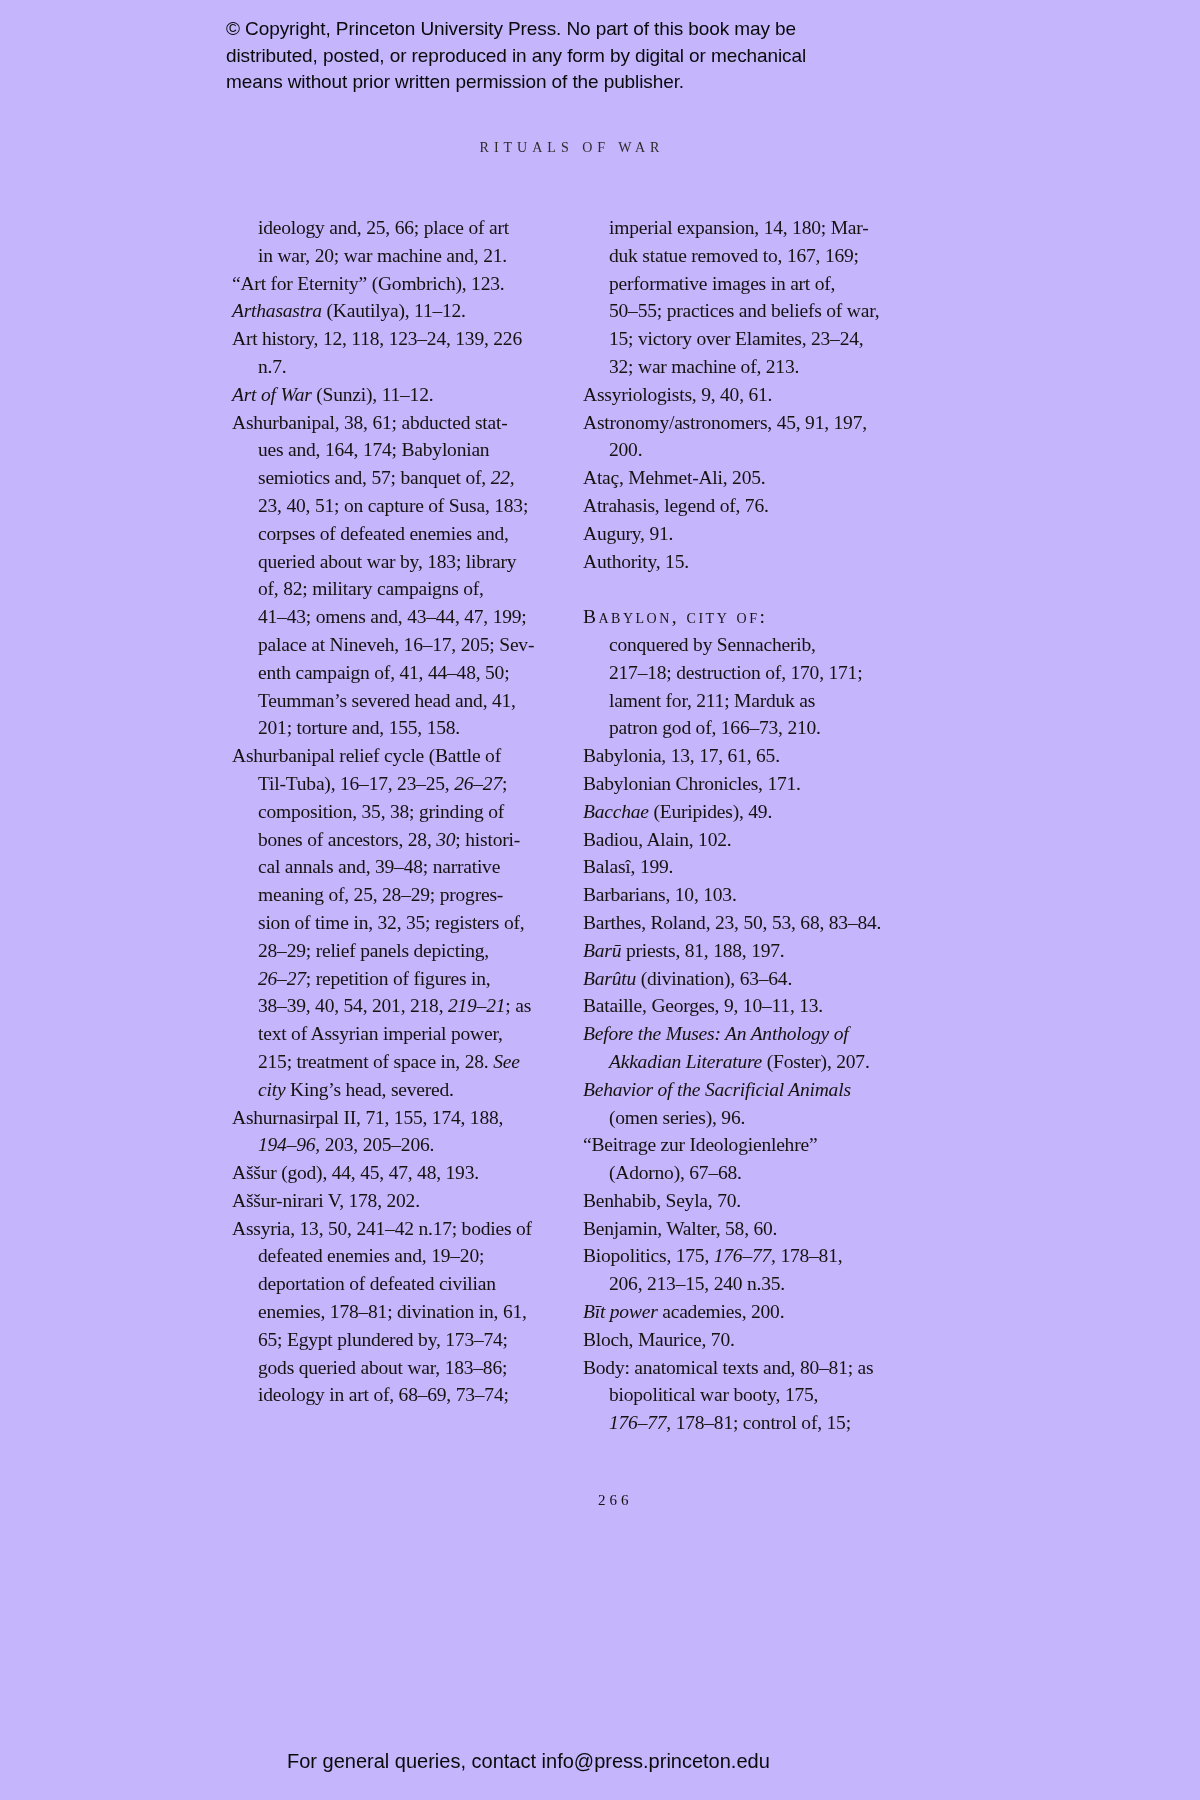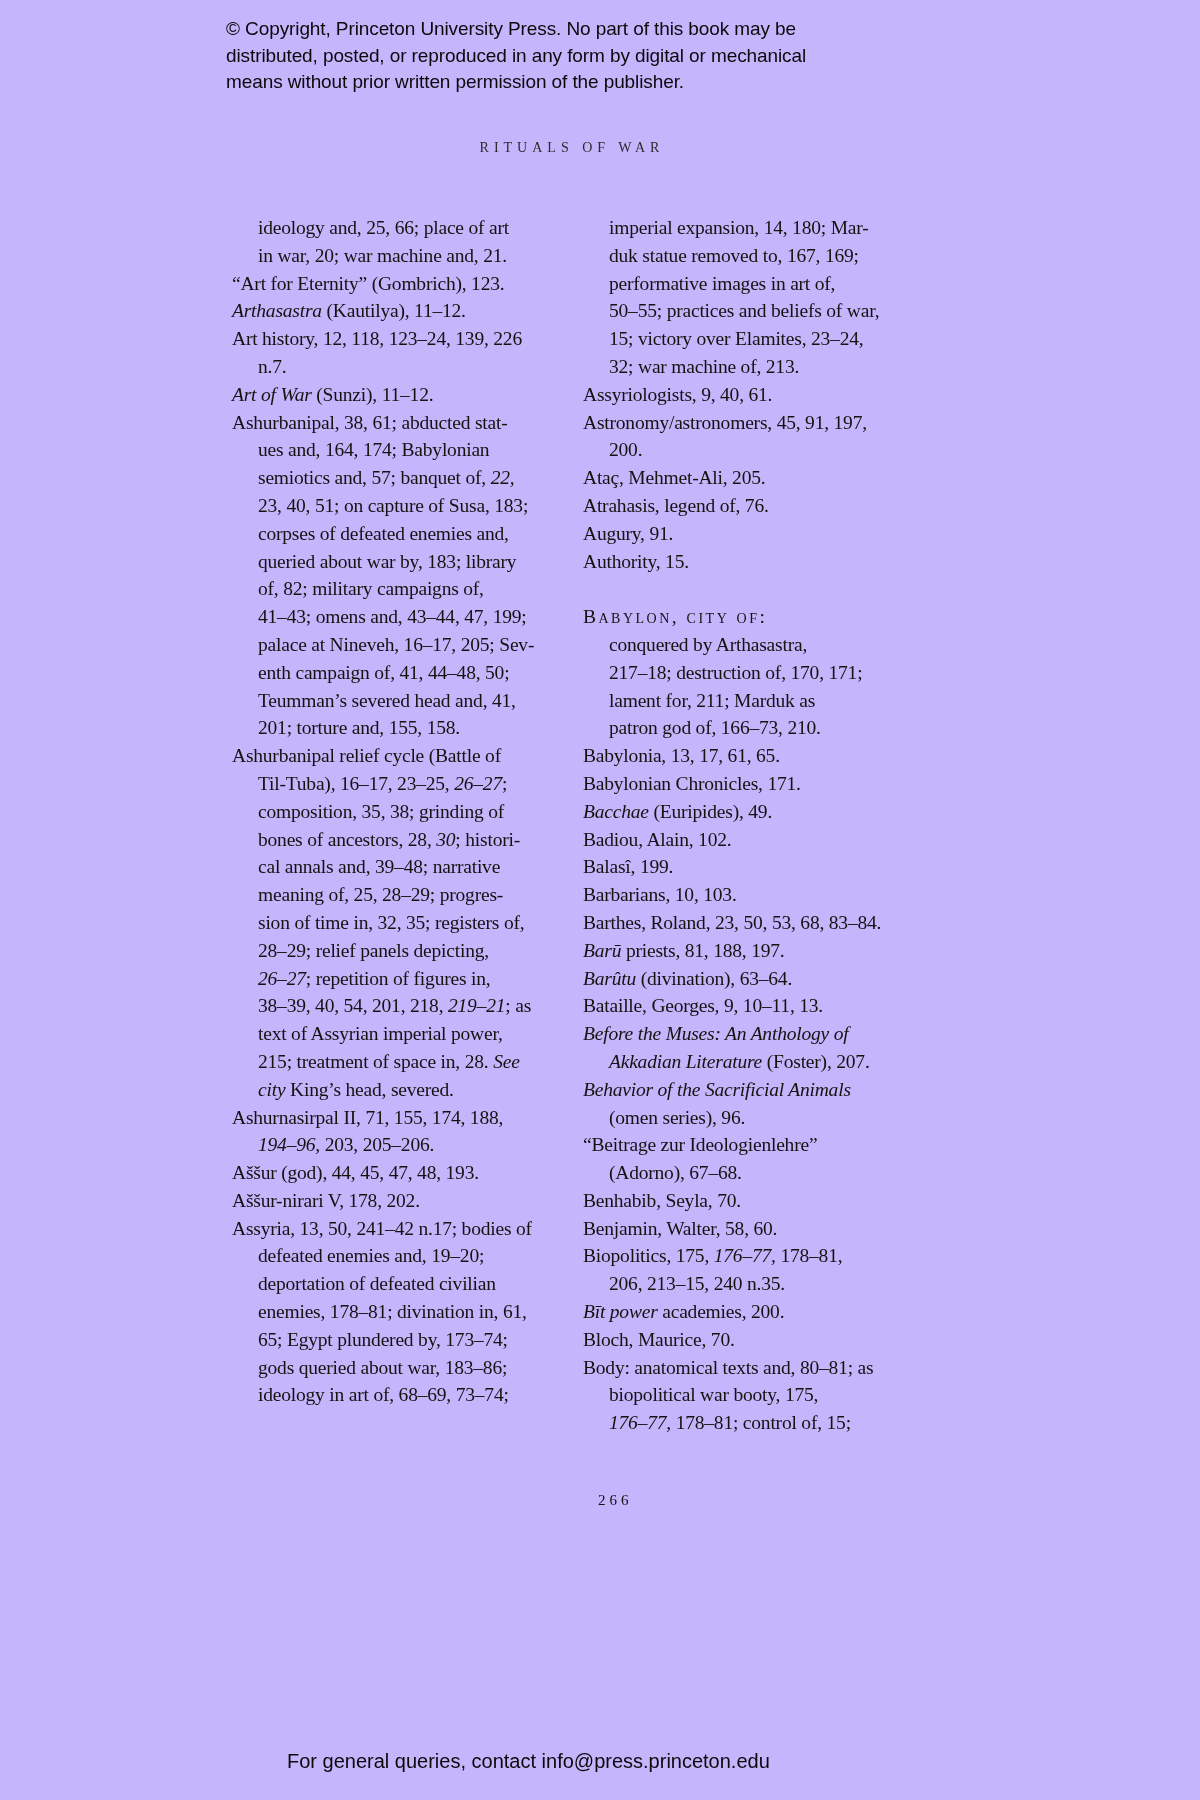--- a/index.html
+++ b/index.html
@@ -145,21 +145,21 @@
       <div class="index-line indent"><span>32; war machine of, 213.</span></div>
       <div class="index-line"><span>Assyriologists, 9, 40, 61.</span></div>
       <div class="index-line"><span>Astronomy/astronomers, 45, 91, 197,</span></div>
       <div class="index-line indent"><span>200.</span></div>
       <div class="index-line"><span>Ataç, Mehmet-Ali, 205.</span></div>
       <div class="index-line"><span>Atrahasis, legend of, 76.</span></div>
       <div class="index-line"><span>Augury, 91.</span></div>
       <div class="index-line"><span>Authority, 15.</span></div>
       <div class="index-line"></div>
       <div class="index-line"><span class="smallcaps">Babylon, city of:</span></div>
-      <div class="index-line indent"><span>conquered by Arthasastra,</span></div>
+      <div class="index-line indent"><span>conquered by Sennacherib,</span></div>
       <div class="index-line indent"><span>217–18; destruction of, 170, 171;</span></div>
       <div class="index-line indent"><span>lament for, 211; Marduk as</span></div>
       <div class="index-line indent"><span>patron god of, 166–73, 210.</span></div>
       <div class="index-line"><span>Babylonia, 13, 17, 61, 65.</span></div>
       <div class="index-line"><span>Babylonian Chronicles, 171.</span></div>
       <div class="index-line"><span class="italic">Bacchae</span><span> (Euripides), 49.</span></div>
       <div class="index-line"><span>Badiou, Alain, 102.</span></div>
       <div class="index-line"><span>Balasî, 199.</span></div>
       <div class="index-line"><span>Barbarians, 10, 103.</span></div>
       <div class="index-line"><span>Barthes, Roland, 23, 50, 53, 68, 83–84.</span></div>

